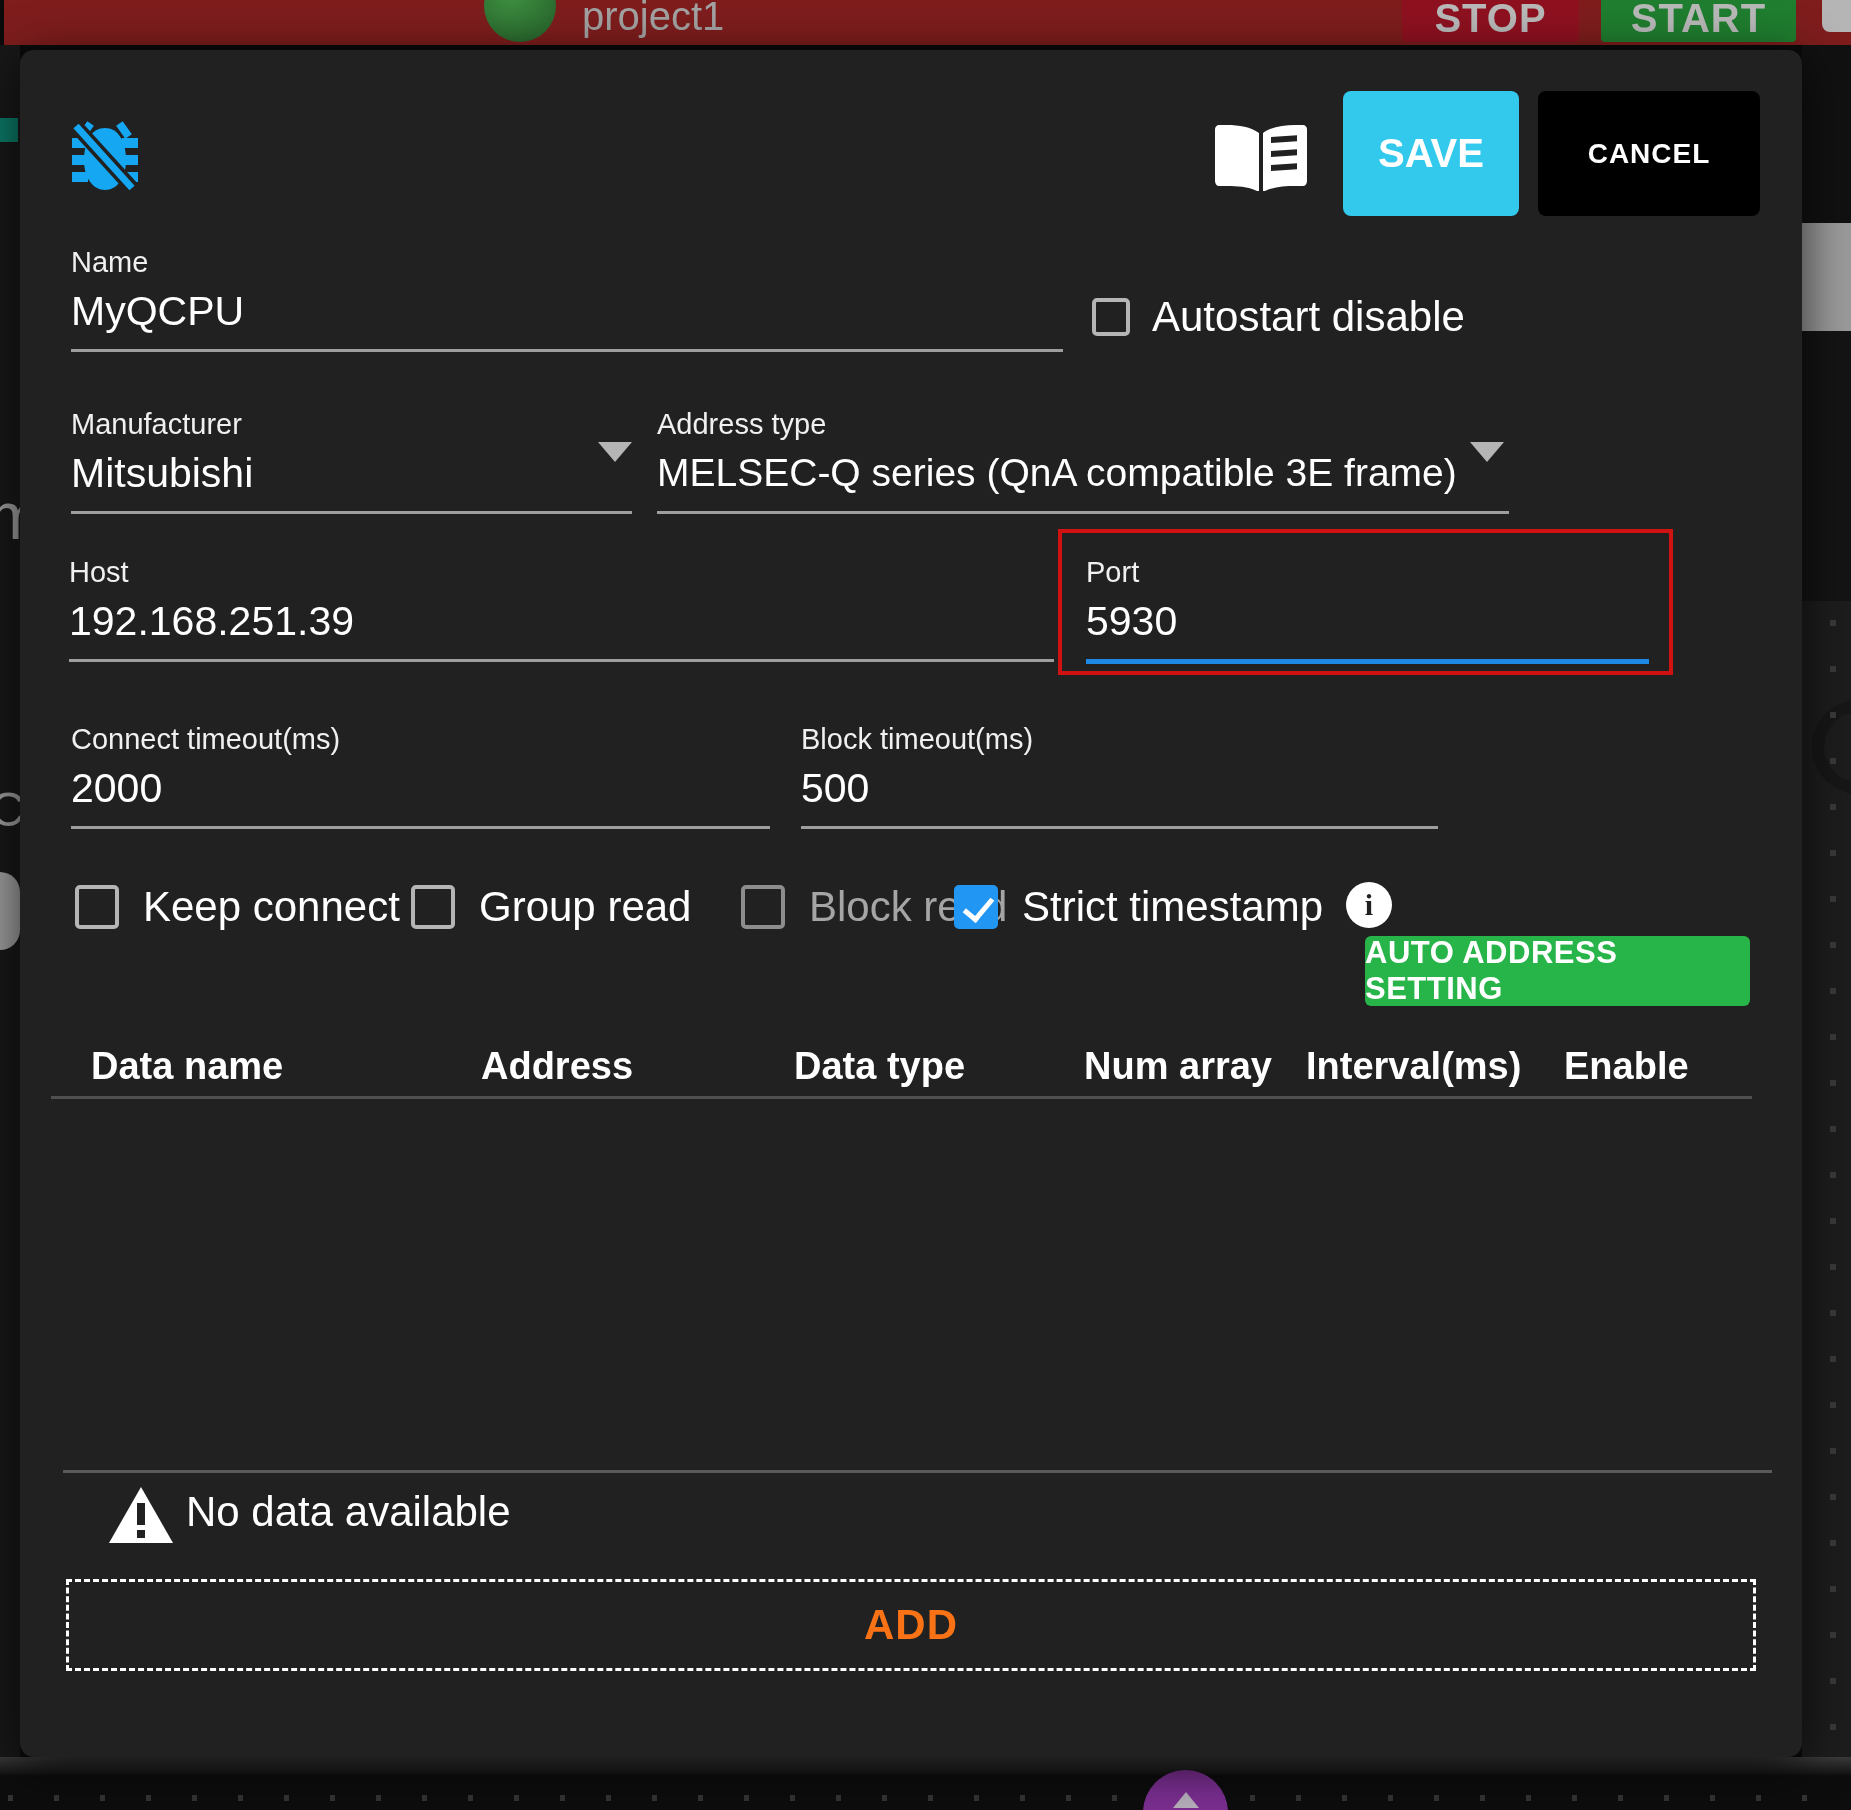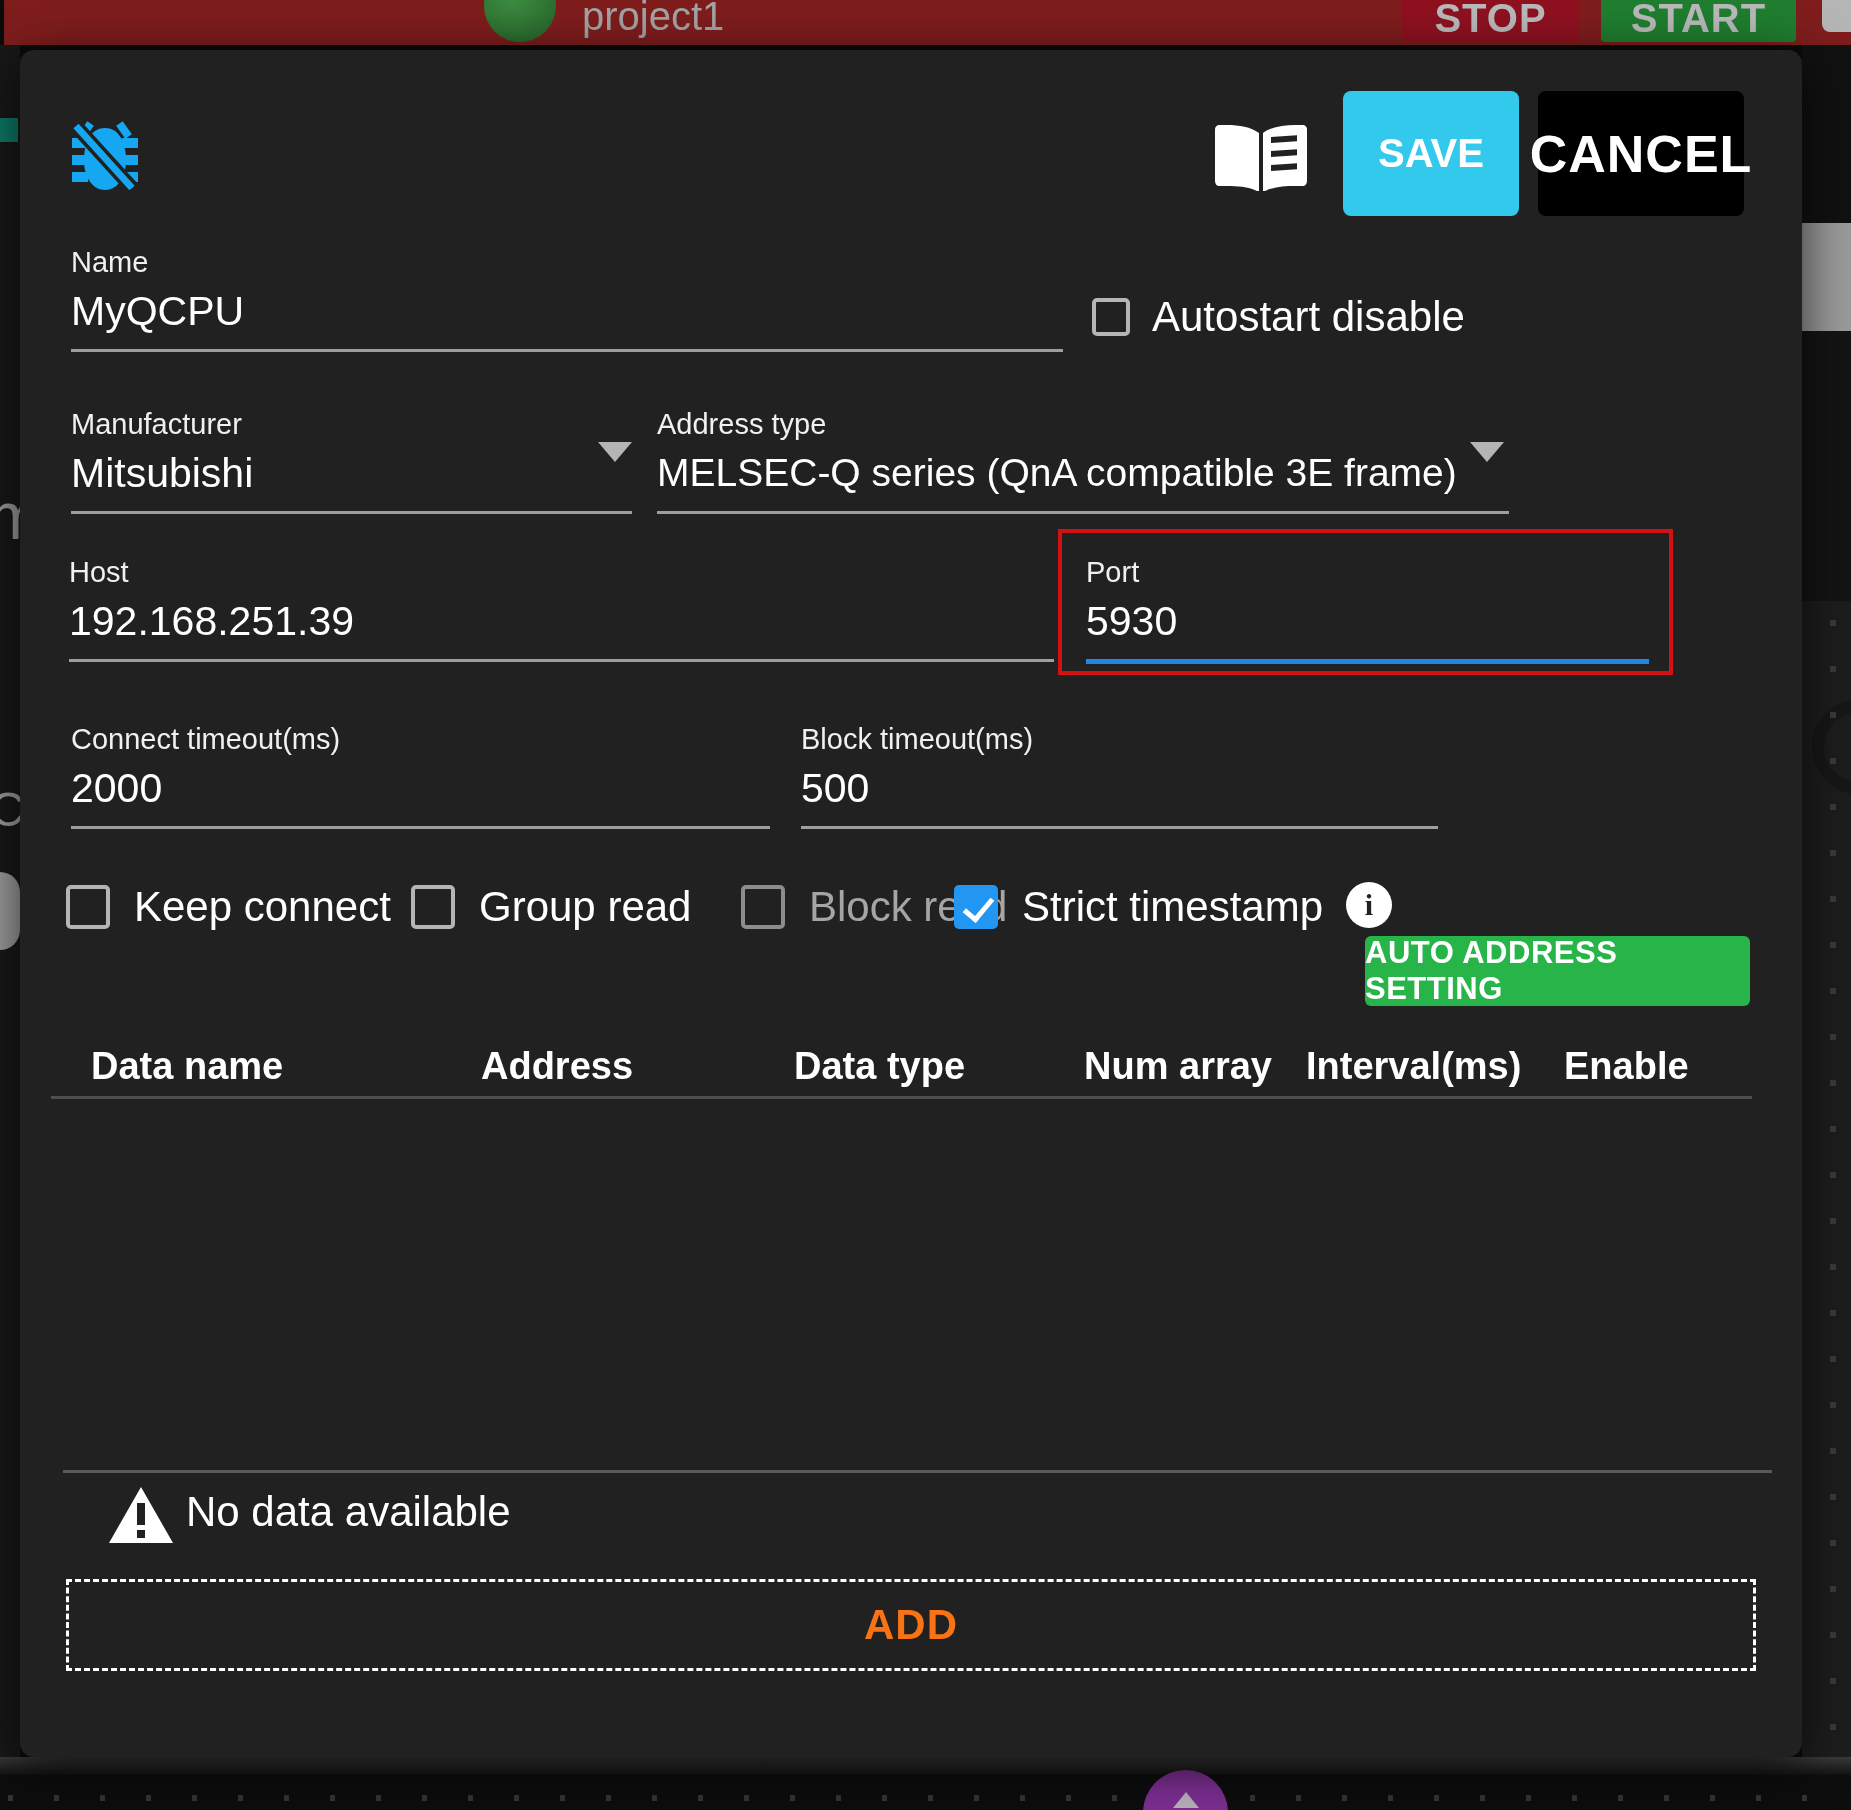--- a/index.html
+++ b/index.html
@@ -39,22 +39,22 @@
   .fab-chevron{left:1173px;top:1792px;width:0;height:0;border-left:13px solid transparent;
                border-right:13px solid transparent;border-bottom:16px solid #b9b0bd;}
 
   
   .modal{left:20px;top:50px;width:1782px;height:1707px;background:#212121;border-radius:14px;
          box-shadow:0 10px 50px rgba(0,0,0,.7);}
   .modal .abs{position:absolute;}
 
   .save-btn{left:1323px;top:41px;width:176px;height:125px;background:#33c9ec;border-radius:8px;
             color:#fff;font-weight:bold;font-size:40px;display:flex;align-items:center;justify-content:center;}
-  .cancel-btn{left:1518px;top:41px;width:206px;height:125px;background:#000;border-radius:8px;
-            color:#fff;font-weight:bold;font-size:52px;display:flex;align-items:center;justify-content:center;letter-spacing:1px;}
+  .cancel-btn{left:1518px;top:41px;width:222px;height:125px;background:#000;border-radius:8px;
+            color:#fff;font-weight:bold;font-size:28px;display:flex;align-items:center;justify-content:center;letter-spacing:1px;}
 
   .field{border-bottom:3px solid #9e9e9e;padding-bottom:12px;}
   .f-label{font-size:29px;color:#f0f0f0;line-height:34px;}
   .f-value{font-size:41px;color:#fff;line-height:52px;margin-top:6px;white-space:nowrap;}
   .fld-name{left:51px;top:195px;width:992px;}
   .fld-manufacturer{left:51px;top:357px;width:561px;}
   .fld-machine{left:637px;top:357px;width:852px;}
   .fld-machine .f-value{font-size:39px;}
   .fld-host{left:49px;top:505px;width:985px;}
   .fld-port{left:1066px;top:505px;width:563px;border-bottom:5px solid #1e88e5;}
@@ -67,21 +67,21 @@
   .chev-mt{left:1450px;top:392px;}
 
   .red-box{left:1038px;top:479px;width:607px;height:138px;border:4px solid #d01212;}
 
   .cb{width:38px;height:38px;border:4px solid #b5b5b5;border-radius:5px;box-sizing:border-box;flex:0 0 auto;}
   .autostart-row{left:1072px;top:243px;display:flex;align-items:center;gap:22px;}
   .autostart-row .cb{width:38px;height:38px;}
   .opt-label{font-size:42px;color:#fff;white-space:nowrap;}
   .opt-row{top:833px;display:flex;align-items:center;gap:24px;}
   .opt-row .cb{width:44px;height:44px;}
-  .opt-0{left:46px;} .opt-1{left:391px;} .opt-2{left:685px;padding-left:36px;} .opt-3{left:934px;}
+  .opt-0{left:55px;} .opt-1{left:391px;} .opt-2{left:685px;padding-left:36px;} .opt-3{left:934px;}
   .opt-row.dim .opt-label{color:#a5a5a5;} .opt-row.dim .cb{border-color:#8d8d8d;}
   .opt-row.checked .cb{background:#2196f3;border-color:#2196f3;position:relative;}
   .opt-row.checked .cb::after{content:"";position:absolute;left:12px;top:3px;width:12px;height:24px;
         border:solid #fff;border-width:0 5px 5px 0;transform:rotate(40deg);}
   .info-icon{left:1326px;top:832px;width:46px;height:46px;border-radius:50%;background:#fff;
         color:#212121;font-weight:bold;font-size:30px;display:flex;align-items:center;justify-content:center;font-family:"Liberation Serif","DejaVu Serif",serif;}
 
   .auto-btn{left:1345px;top:886px;width:385px;height:70px;background:#27b449;border-radius:6px;
         color:#fff;font-weight:bold;font-size:31px;display:flex;align-items:center;justify-content:center;letter-spacing:.5px;}
 

